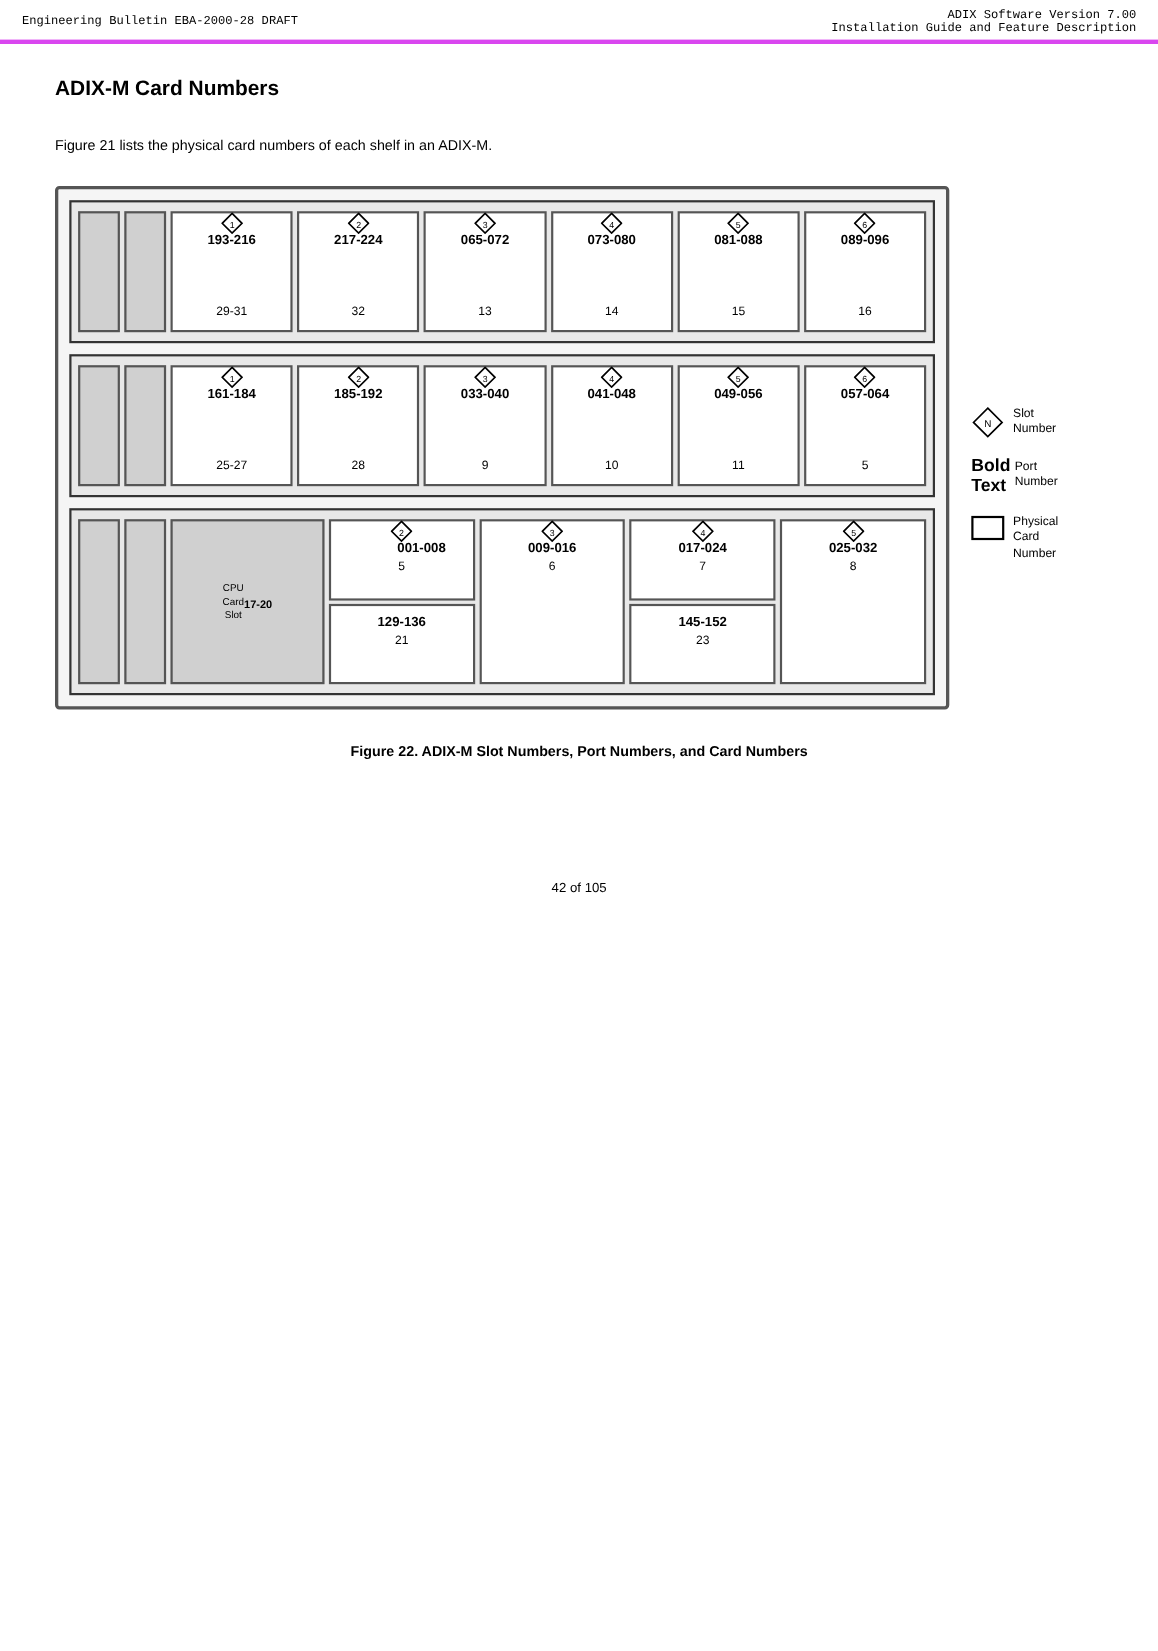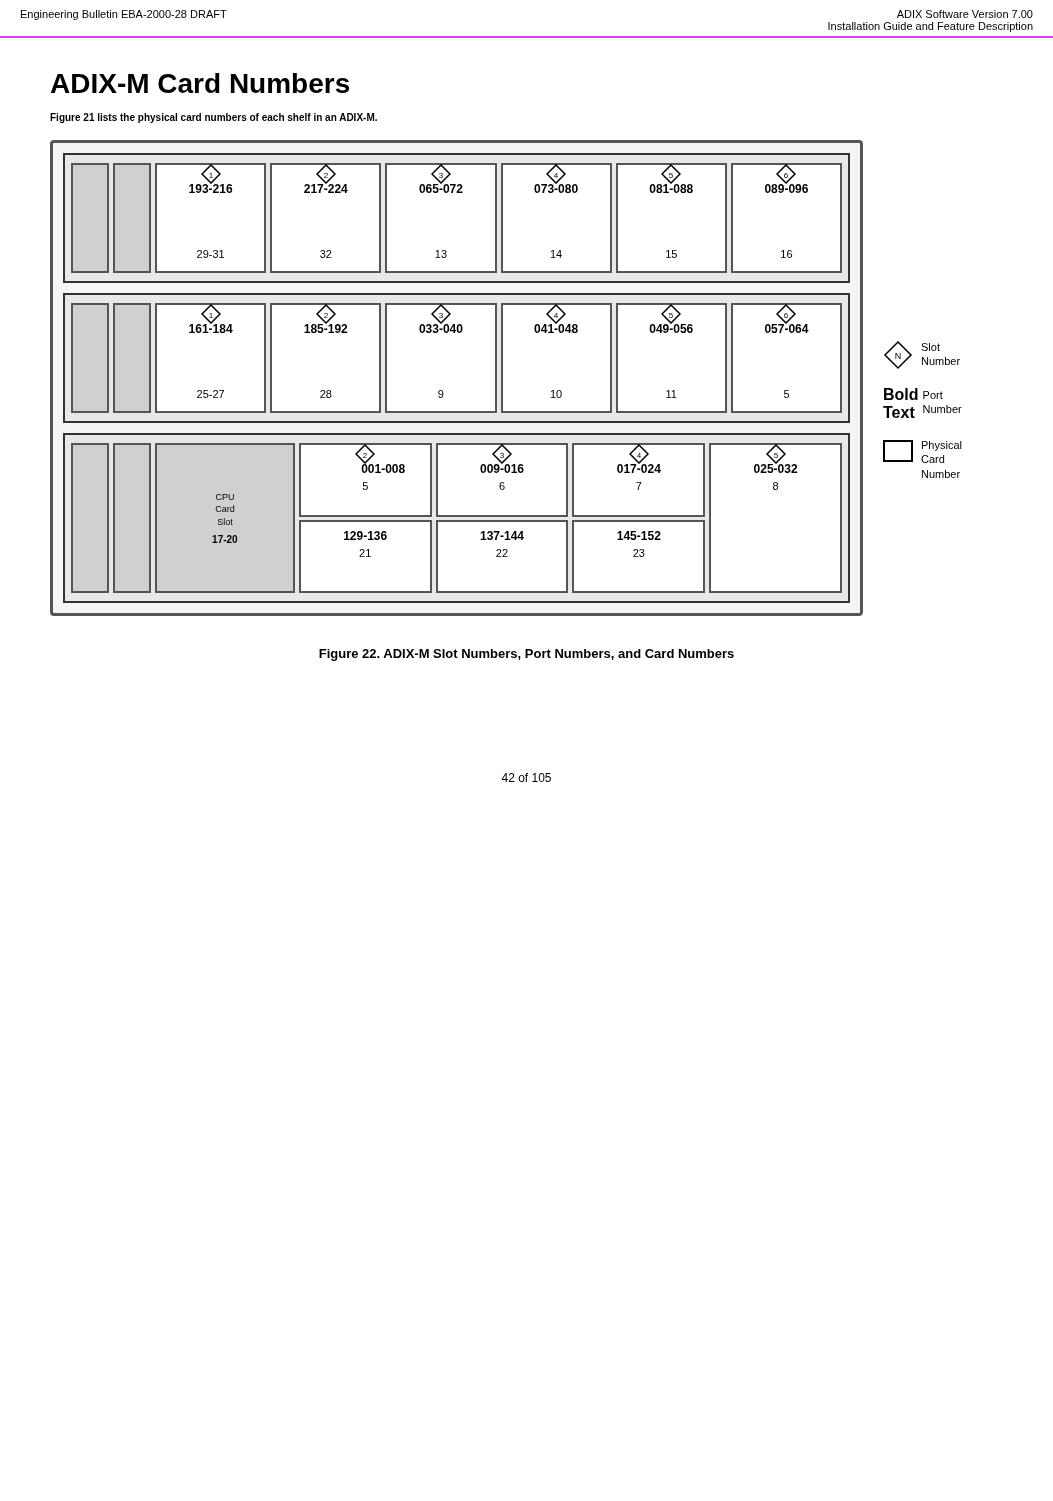--- a/index.html
+++ b/index.html
@@ -9,43 +9,43 @@
       background: #fff;
       color: #000;
       width: 1053px;
       min-height: 1501px;
     }
 
     
     .page-header {
       display: flex;
       justify-content: space-between;
-      align-items: flex-start;
+      align-items: center;
       padding: 8px 20px 4px 20px;
-      border-bottom: 2px solid #d946ef;
+      border-bottom: 4px solid #d946ef;
       font-size: 11px;
+      font-family: Liberation Mono, monospace;
     }
     .page-header-left { font-weight: normal; }
     .page-header-right { text-align: right; }
 
     
     .main-content {
       padding: 30px 50px;
     }
 
     .page-title {
-      font-size: 28px;
+      font-size: 19px;
       font-weight: bold;
-      margin-bottom: 12px;
+      margin-bottom: 32px;
     }
 
     .intro-text {
-      font-size: 10px;
-      margin-bottom: 17px;
-      font-weight: bold;
+      font-size: 13px;
+      margin-bottom: 30px;
     }
 
     
     .diagram-area {
       display: flex;
       gap: 20px;
       margin-bottom: 30px;
     }
 
     
@@ -144,21 +144,21 @@
       margin-top: auto;
       margin-bottom: 8px;
       text-align: center;
     }
 
     
     .cpu-card-slot {
       border: 2px solid #555;
       background: #d0d0d0;
       display: flex;
-      flex-direction: column;
+      flex-direction: row;
       align-items: center;
       justify-content: center;
       flex: 1;
       min-width: 44px;
       font-size: 9px;
       text-align: center;
     }
 
     .figure-caption {
       font-size: 13px;
@@ -369,24 +369,20 @@
             <div class="card-slot" style="flex:1;">
               <div class="slot-number-tag">
                 <svg width="20" height="20" viewBox="0 0 20 20">
                   <polygon points="10,1 19,10 10,19 1,10" fill="none" stroke="#000" stroke-width="1.5"></polygon>
                   <text x="10" y="14" text-anchor="middle" font-size="8" font-family="Arial">3</text>
                 </svg>
               </div>
               <div class="card-range" style="margin-top:14px;">009-016</div>
               <div class="port-number" style="margin-top:4px; margin-bottom:4px;">6</div>
             </div>
-            <div class="card-slot" style="flex:1;">
-              <div class="card-range" style="margin-top:4px;">137-144</div>
-              <div class="port-number" style="margin-top:4px; margin-bottom:4px;">22</div>
-            </div>
           </div>
 
           <div style="display:flex;flex-direction:column;flex:1;gap:3px;">
             <div class="card-slot" style="flex:1;">
               <div class="slot-number-tag">
                 <svg width="20" height="20" viewBox="0 0 20 20">
                   <polygon points="10,1 19,10 10,19 1,10" fill="none" stroke="#000" stroke-width="1.5"></polygon>
                   <text x="10" y="14" text-anchor="middle" font-size="8" font-family="Arial">4</text>
                 </svg>
               </div>

